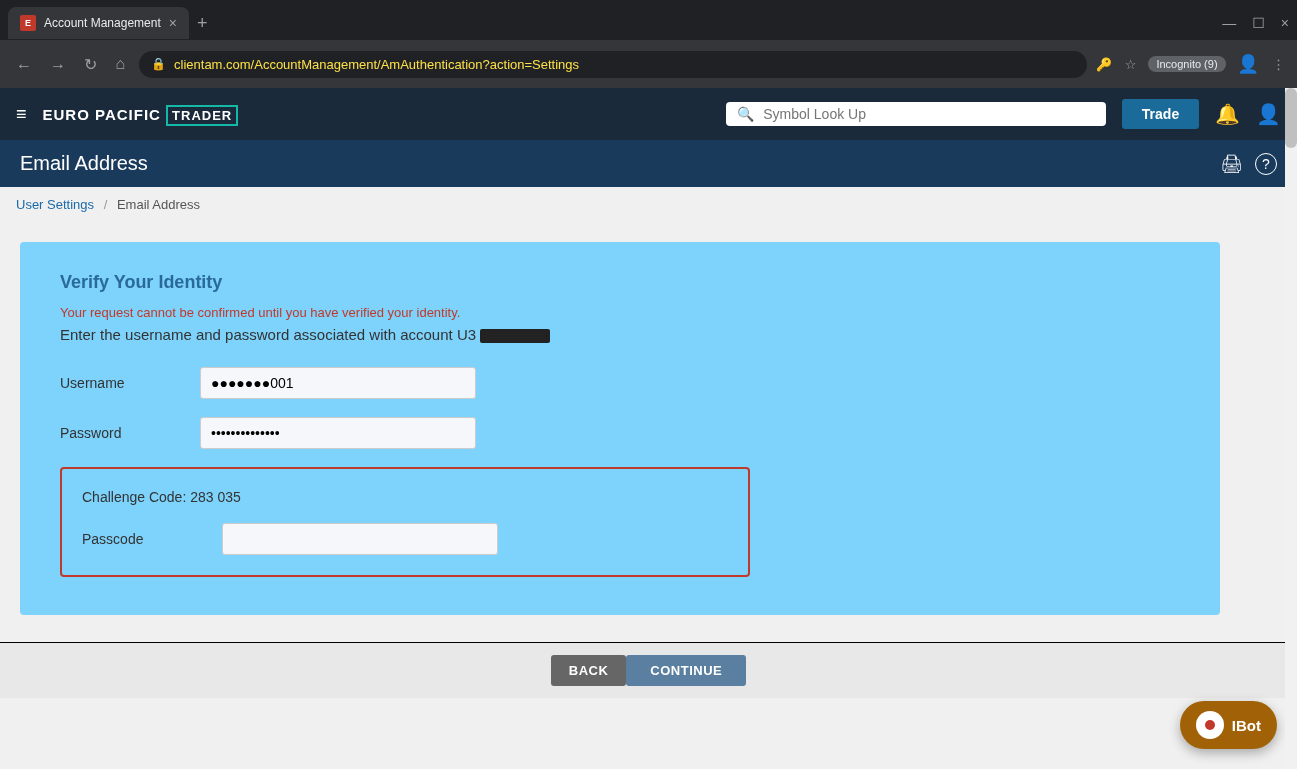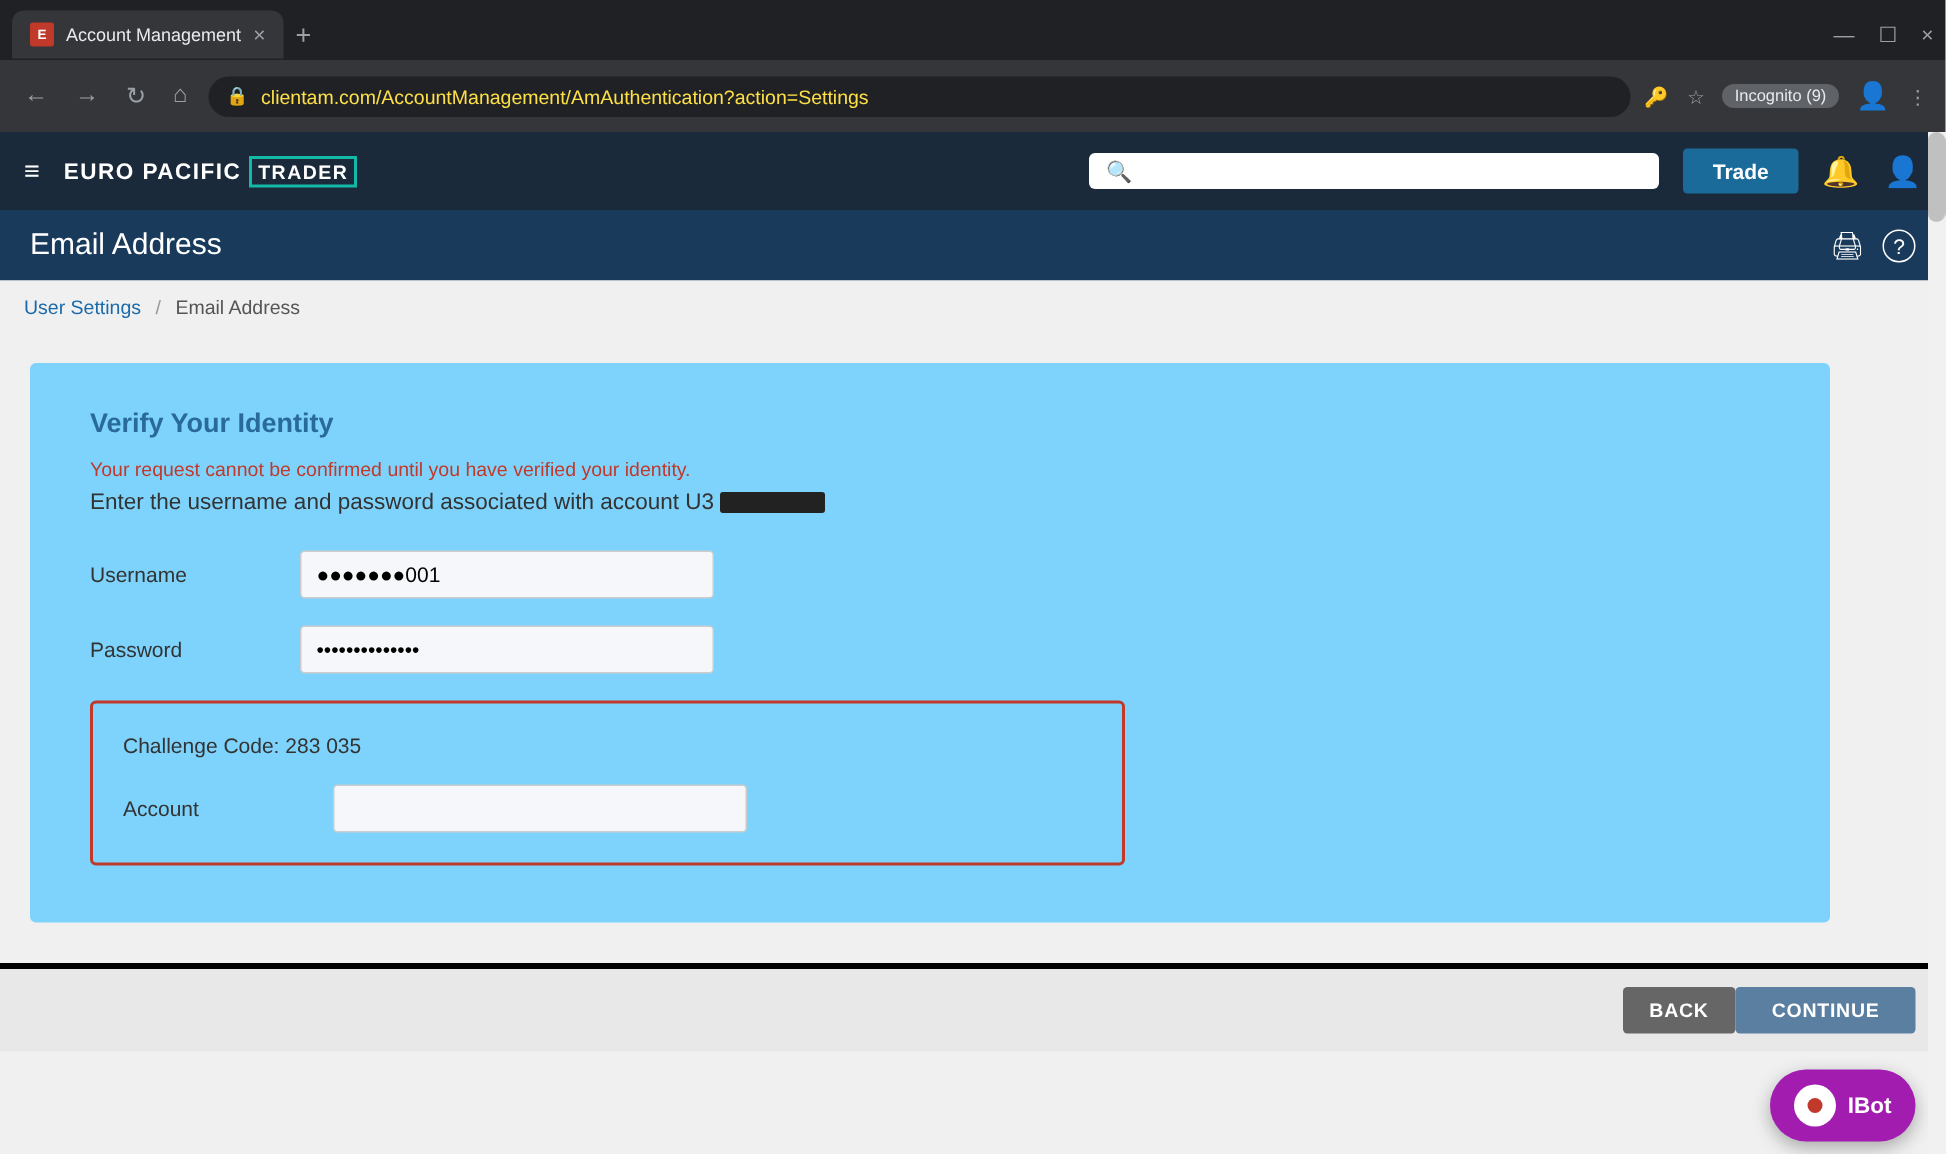--- a/index.html
+++ b/index.html
@@ -267,25 +267,25 @@
     }
     .challenge-code {
       font-size: 14px;
       color: #333;
       margin-bottom: 18px;
     }
 
     
     .page-footer {
       background: #e8e8e8;
-      border-top: 4px solid #000000;
+      border-top: 1px solid #000000;
       padding: 12px 20px;
       display: flex;
       align-items: center;
-      justify-content: flex-end;
+      justify-content: center;
     }
     .back-btn {
       background: #666;
       color: #fff;
       border: none;
       padding: 8px 18px;
       font-size: 13px;
       font-weight: bold;
       cursor: pointer;
       border-radius: 3px;
@@ -299,23 +299,23 @@
       font-size: 13px;
       font-weight: bold;
       cursor: pointer;
       border-radius: 3px;
       letter-spacing: 0.5px;
     }
 
     
     .ibot-widget {
       position: fixed;
-      bottom: 8px;
+      bottom: 20px;
       right: 20px;
-      background: #a21caf;
+      background: #a16207;
       border-radius: 24px;
       padding: 10px 16px;
       display: flex;
       align-items: center;
       gap: 8px;
       color: #fff;
       font-size: 15px;
       font-weight: bold;
       cursor: pointer;
       box-shadow: 0 4px 12px rgba(0,0,0,0.3);
@@ -400,20 +400,21 @@
   </div>
 </div>
 
 <div class="app-navbar">
   <span class="hamburger-icon">≡</span>
   <div class="brand-logo">
     <span>EURO PACIFIC</span>&nbsp;<span class="brand-box">TRADER</span>
   </div>
   <div class="search-bar">
     <span class="search-icon">🔍</span>
+    <input class="search-input" type="text" placeholder="Symbol Look Up" style="">
   </div>
   <button class="trade-btn">Trade</button>
   <div class="navbar-icons">
     <span class="navbar-icon">🔔</span>
     <span class="navbar-icon">👤</span>
   </div>
 </div>
 
 <div class="page-header">
   <h1 class="page-title">Email Address</h1>
@@ -447,21 +448,21 @@
       <label class="form-label">Password</label>
       <input class="form-input" type="password" value="••••••••••••••" style="">
     </div>
 
     <div class="challenge-box">
       <div class="challenge-code">
         <span>Challenge Code:</span>
         <span>283 035</span>
       </div>
       <div class="form-row" style="margin-bottom:0;">
-        <label class="form-label">Account</label>
+        <label class="form-label">Passcode</label>
         <input class="form-input" type="text" style="">
       </div>
     </div>
 
   </div>
 </div>
 
 <div class="page-footer">
   <button class="back-btn">BACK</button>
   <button class="continue-btn">CONTINUE</button>

